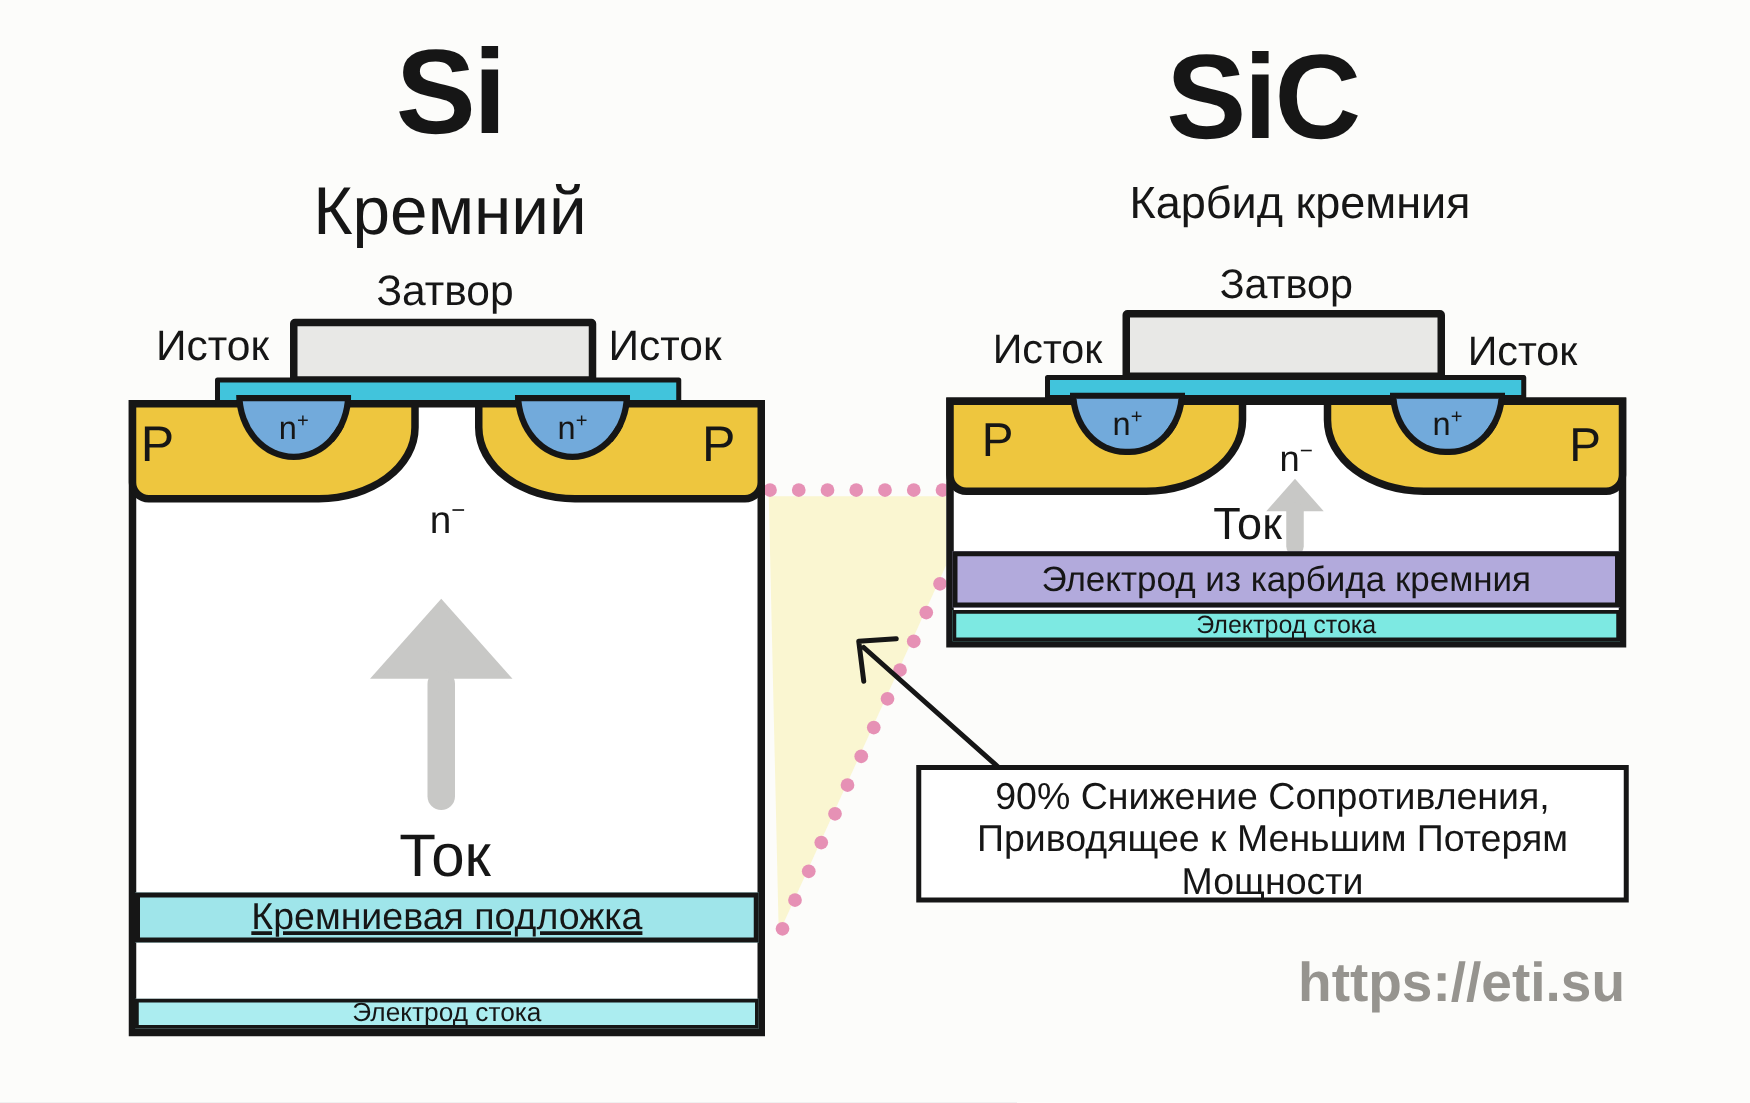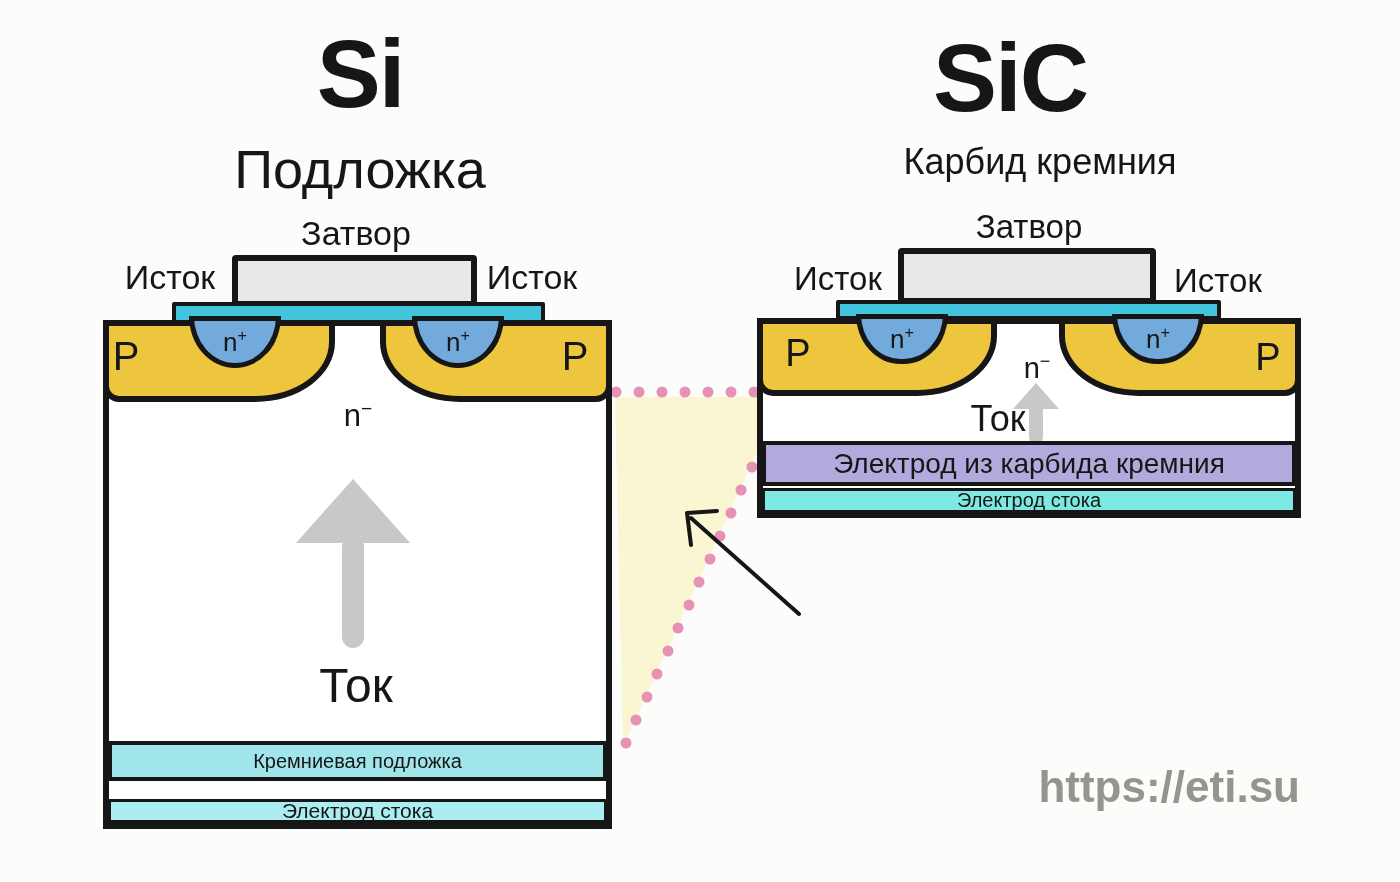--- a/index.html
+++ b/index.html
@@ -65,21 +65,21 @@
         <circle cx="657" cy="674" r="5.5"></circle>
       <circle cx="647" cy="697" r="5.5"></circle>
         <circle cx="636" cy="720" r="5.5"></circle>
       <circle cx="626" cy="743" r="5.5"></circle>
     </g>
     <path d="M799,614 L691,518 M687,513 L717,511 M687,513 L691,545" stroke="var(--ink,#161616)" stroke-width="4" stroke-linecap="round" fill="none"></path>
   </svg>
 
   <section>
     <div class="abs ctr symbol panel" style="left:230px;top:26px;width:260px;">Si</div>
-    <div class="abs ctr matname panel" style="left:160px;top:142px;width:400px;">Подложка</div>
+    <div class="abs ctr matname panel" style="left:160px;top:142px;width:400px;">Кремний</div>
 
     <div class="abs ctr lbl panel" style="left:256px;top:214px;width:200px;font-size:34px;">Затвор</div>
     <div class="abs ctr lbl panel" style="left:110px;top:258px;width:120px;font-size:34px;">Исток</div>
     <div class="abs ctr lbl panel" style="left:472px;top:258px;width:120px;font-size:34px;">Исток</div>
 
     <div class="abs gate panel" style="left:232px;top:255px;width:245px;height:52px;"></div>
     <div class="abs oxide panel" style="left:172px;top:302px;width:373px;height:22px;"></div>
 
     <div class="abs body panel" style="left:103px;top:320px;width:509px;height:509px;"></div>
     <div class="abs pwell l panel" style="left:103px;top:320px;width:232px;height:82px;"></div>
@@ -94,21 +94,21 @@
     <div class="abs ctr lbl panel" style="left:545px;top:334px;width:60px;font-size:40px;z-index:5;">P</div>
 
     <div class="abs ctr lbl panel" style="left:328px;top:398px;width:60px;font-size:31px;z-index:3;">
       <span><span>n</span><span class="sup">−</span></span>
     </div>
 
     <div class="abs arrow-head panel" style="left:296px;top:476px;border-left-width:57px;border-right-width:57px;border-bottom:64px solid var(--arrow-gray,#c8c8c6);z-index:3;"></div>
     <div class="abs arrow-shaft panel" style="left:342px;top:536px;width:22px;height:112px;border-radius:11px;z-index:3;"></div>
     <div class="abs ctr lbl panel" style="left:276px;top:658px;width:160px;font-size:48px;z-index:3;">Ток</div>
 
-    <div class="abs band flexc panel" style="left:108px;top:741px;width:499px;height:40px;background:var(--si-substrate,#9fe5ea);font-size:20px;z-index:3;">
+    <div class="abs band flexc panel" style="left:108px;top:714px;width:499px;height:40px;background:var(--si-substrate,#9fe5ea);font-size:30px;z-index:3;text-decoration:underline;">
       <span>Кремниевая подложка</span>
     </div>
     <div class="abs band flexc panel" style="left:108px;top:799px;width:499px;height:24px;background:var(--si-electrode,#abedf0);font-size:21px;border-width:3px;z-index:3;">
       <span>Электрод стока</span>
     </div>
   </section>
 
   <section>
     <div class="abs ctr symbol panel" style="left:880px;top:30px;width:260px;">SiC</div>
     <div class="abs ctr matname panel" style="left:820px;top:144px;width:440px;font-size:36px;">Карбид кремния</div>
@@ -141,16 +141,21 @@
     <div class="abs ctr lbl panel" style="left:928px;top:398px;width:140px;font-size:36px;z-index:3;">Ток</div>
 
     <div class="abs band flexc panel" style="left:762px;top:441px;width:534px;height:45px;background:var(--sic-substrate,#b2aadc);font-size:28px;z-index:3;">
       <span>Электрод из карбида кремния</span>
     </div>
     <div class="abs band flexc panel" style="left:762px;top:488px;width:534px;height:25px;background:var(--sic-electrode,#7de9e2);font-size:20px;border-width:3px;z-index:3;">
       <span>Электрод стока</span>
     </div>
   </section>
 
+  <div class="abs ctr callout" style="left:733px;top:612px;width:570px;height:110px;">
+    <div>90% Снижение Сопротивления,</div>
+    <div>Приводящее к Меньшим Потерям</div>
+    <div>Мощности</div>
+  </div>
 
   <div class="abs watermark" style="left:1000px;top:762px;width:300px;text-align:right;">https://eti.su</div>
 
 </div>
 
 </body></html>

